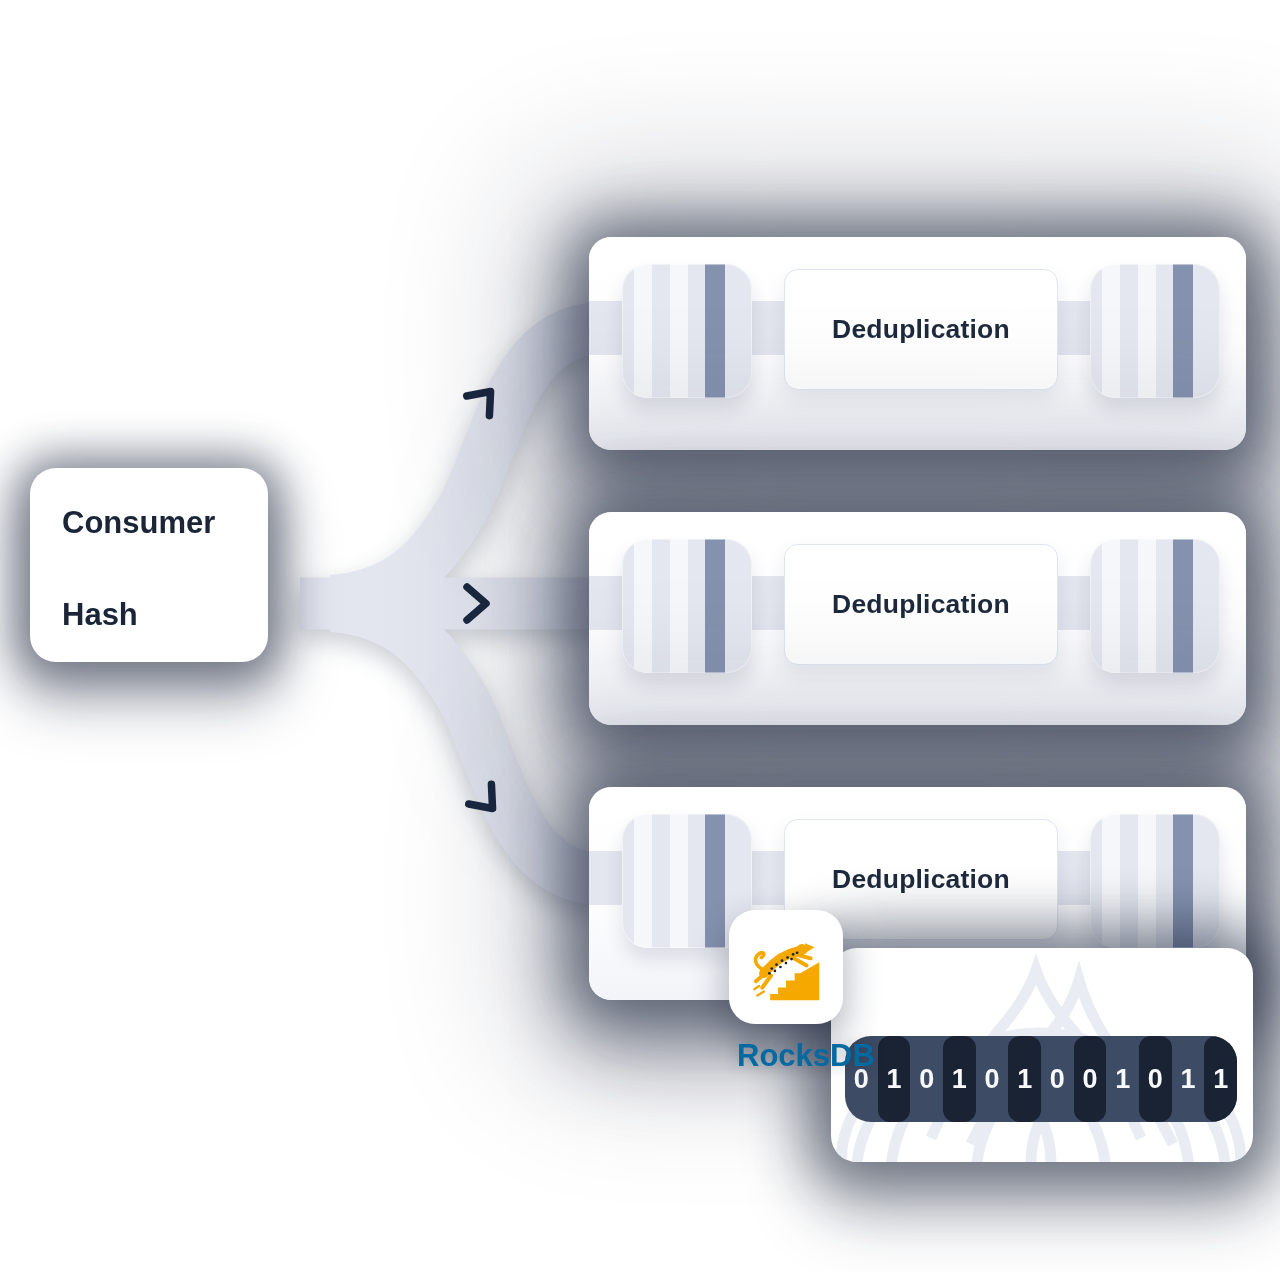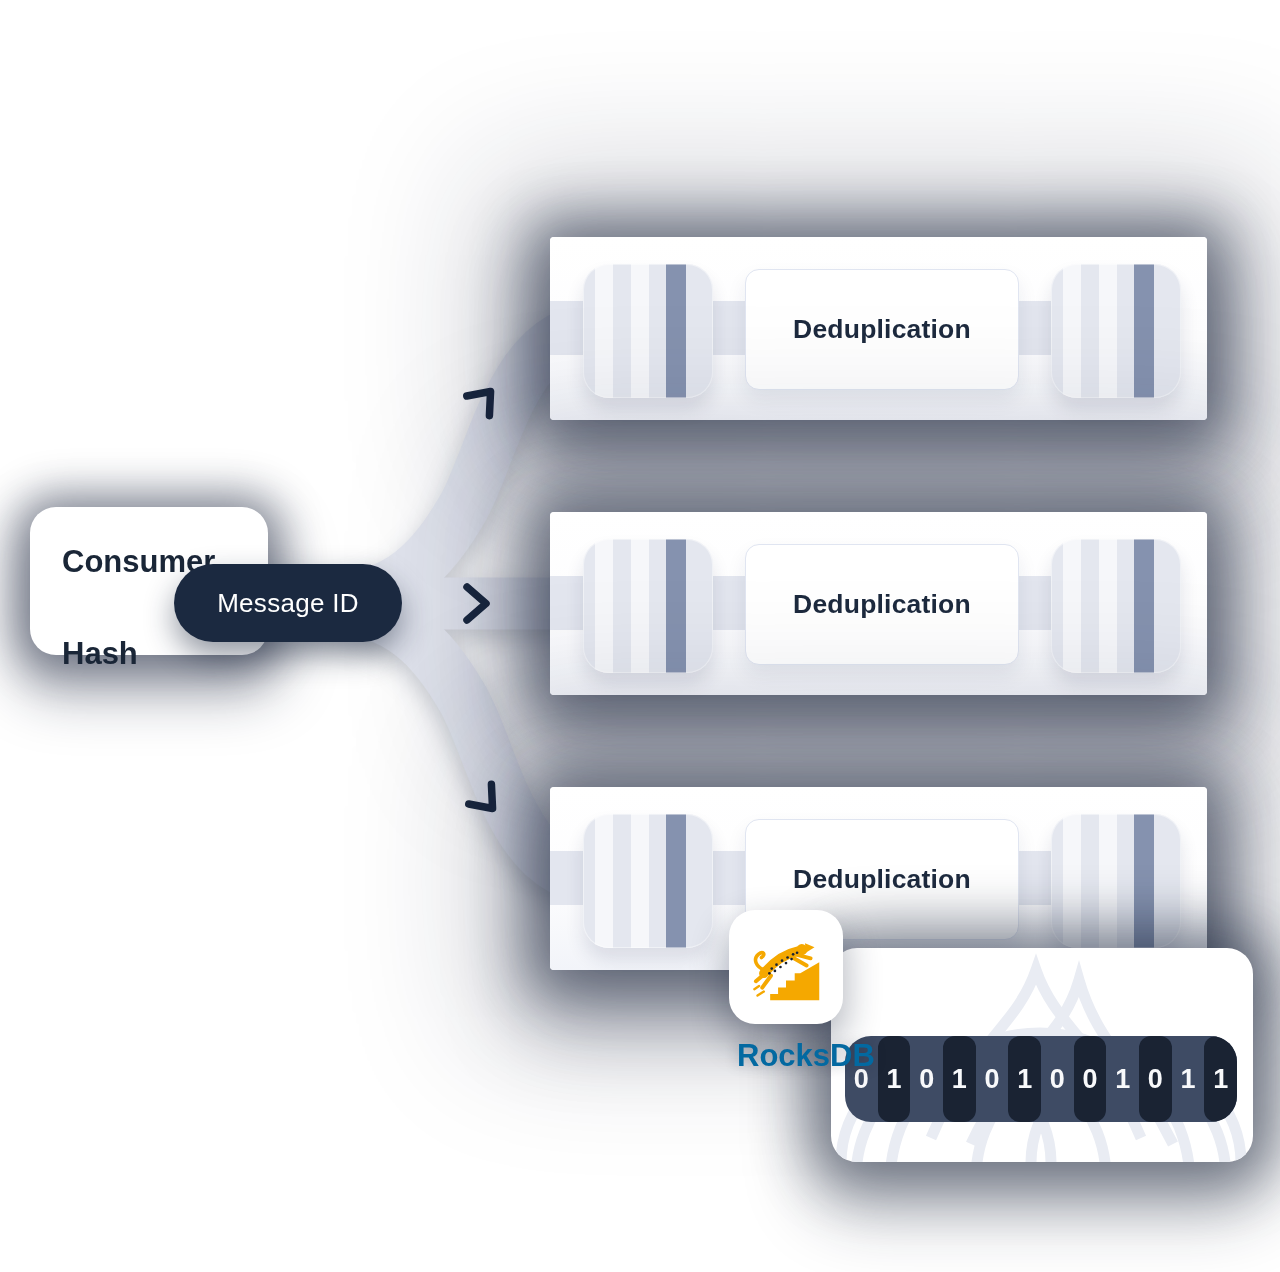--- a/index.html
+++ b/index.html
@@ -8,21 +8,21 @@
     background:#ffffff;font-family:"Liberation Sans",sans-serif;
     -webkit-font-smoothing:antialiased;
   }
   
   .flow-svg{position:absolute;left:0;top:0;width:1280px;height:1272px;z-index:5;}
   .flow-svg .band{stroke:#E3E6EF;stroke-width:52;fill:none;}
   .flow-svg .chev{stroke:#1B2940;stroke-width:7.5;fill:none;stroke-linecap:round;stroke-linejoin:round;}
   .bands{filter:drop-shadow(0 10px 12px rgba(25,35,64,.22));}
   
   .row{
-    position:absolute;left:550px;width:657px;height:183px;border-radius:4px;
+    position:absolute;left:589px;width:657px;height:213px;border-radius:22px;
     background:linear-gradient(180deg,#ffffff 0%,#fdfdfe 55%,#f2f4f9 100%);
     box-shadow:0 0 55px 20px rgba(21,30,54,.45),0 34px 80px 22px rgba(21,30,54,.35),0 0 140px 70px rgba(21,30,54,.18);
     z-index:10;
   }
   .row.r1{top:237px;} .row.r2{top:512px;} .row.r3{top:787px;}
   .row-band{
     position:absolute;left:0;top:64px;width:600px;height:54px;background:#E3E6EF;
   }
   .pblock{
     position:absolute;top:27px;width:130px;height:134px;border-radius:26px;
@@ -39,25 +39,24 @@
   .pblock.left{left:33px;} .pblock.right{left:501px;}
   .dedup{
     position:absolute;left:195px;top:32px;width:272px;height:119px;border-radius:14px;
     background:#ffffff;border:1.5px solid #E0E5F1;
     box-shadow:0 10px 20px rgba(30,40,80,.08);
     display:flex;align-items:center;justify-content:center;
   }
   .dedup-label{font-size:26.5px;font-weight:600;color:#1D2A3E;letter-spacing:.2px;}
   
   .consumer-card{
-    position:absolute;left:30px;top:468px;width:238px;height:148px;border-radius:26px;
+    position:absolute;left:30px;top:468px;width:238px;height:194px;border-radius:26px;
     background:#ffffff;
     box-shadow:0 0 40px 14px rgba(21,30,54,.42),0 26px 55px 14px rgba(21,30,54,.35);
     z-index:30;
-    margin-top:39px;
   }
   .consumer-line{position:absolute;left:32px;font-size:31px;font-weight:600;color:#1A2637;}
   .consumer-line.l1{top:37px;} .consumer-line.l2{top:129px;}
   .pill{
     position:absolute;left:174px;top:564px;width:228px;height:78px;border-radius:39px;
     background:#1B2940;display:flex;align-items:center;justify-content:center;
     box-shadow:0 14px 30px rgba(21,30,54,.45);z-index:40;
   }
   .pill-label{color:#ffffff;font-size:26px;font-weight:500;letter-spacing:.3px;}
   
@@ -132,23 +131,20 @@
     <div class="dedup">
       <span class="dedup-label">Deduplication</span>
     </div>
     <div class="pblock right"></div>
   </div>
 
   <div class="consumer-card">
     <span class="consumer-line l1">Consumer</span>
     <span class="consumer-line l2">Hash</span>
   </div>
-  <div class="pill">
-    <span class="pill-label">Message ID</span>
-  </div>
 
   <div class="rocks-card">
     <svg class="dome-svg" width="422" height="214" viewBox="0 0 422 214">
       <circle cx="115" cy="215" r="105"></circle>
       <circle cx="150" cy="230" r="125"></circle>
       <circle cx="209" cy="235" r="150"></circle>
       <circle cx="270" cy="230" r="125"></circle>
       <circle cx="305" cy="215" r="105"></circle>
       <path d="M 100 190 C 140 95 185 80 205 22 C 225 80 270 95 310 190"></path>
       <path d="M 140 196 C 180 110 230 95 248 32 C 266 95 302 116 342 196"></path>

